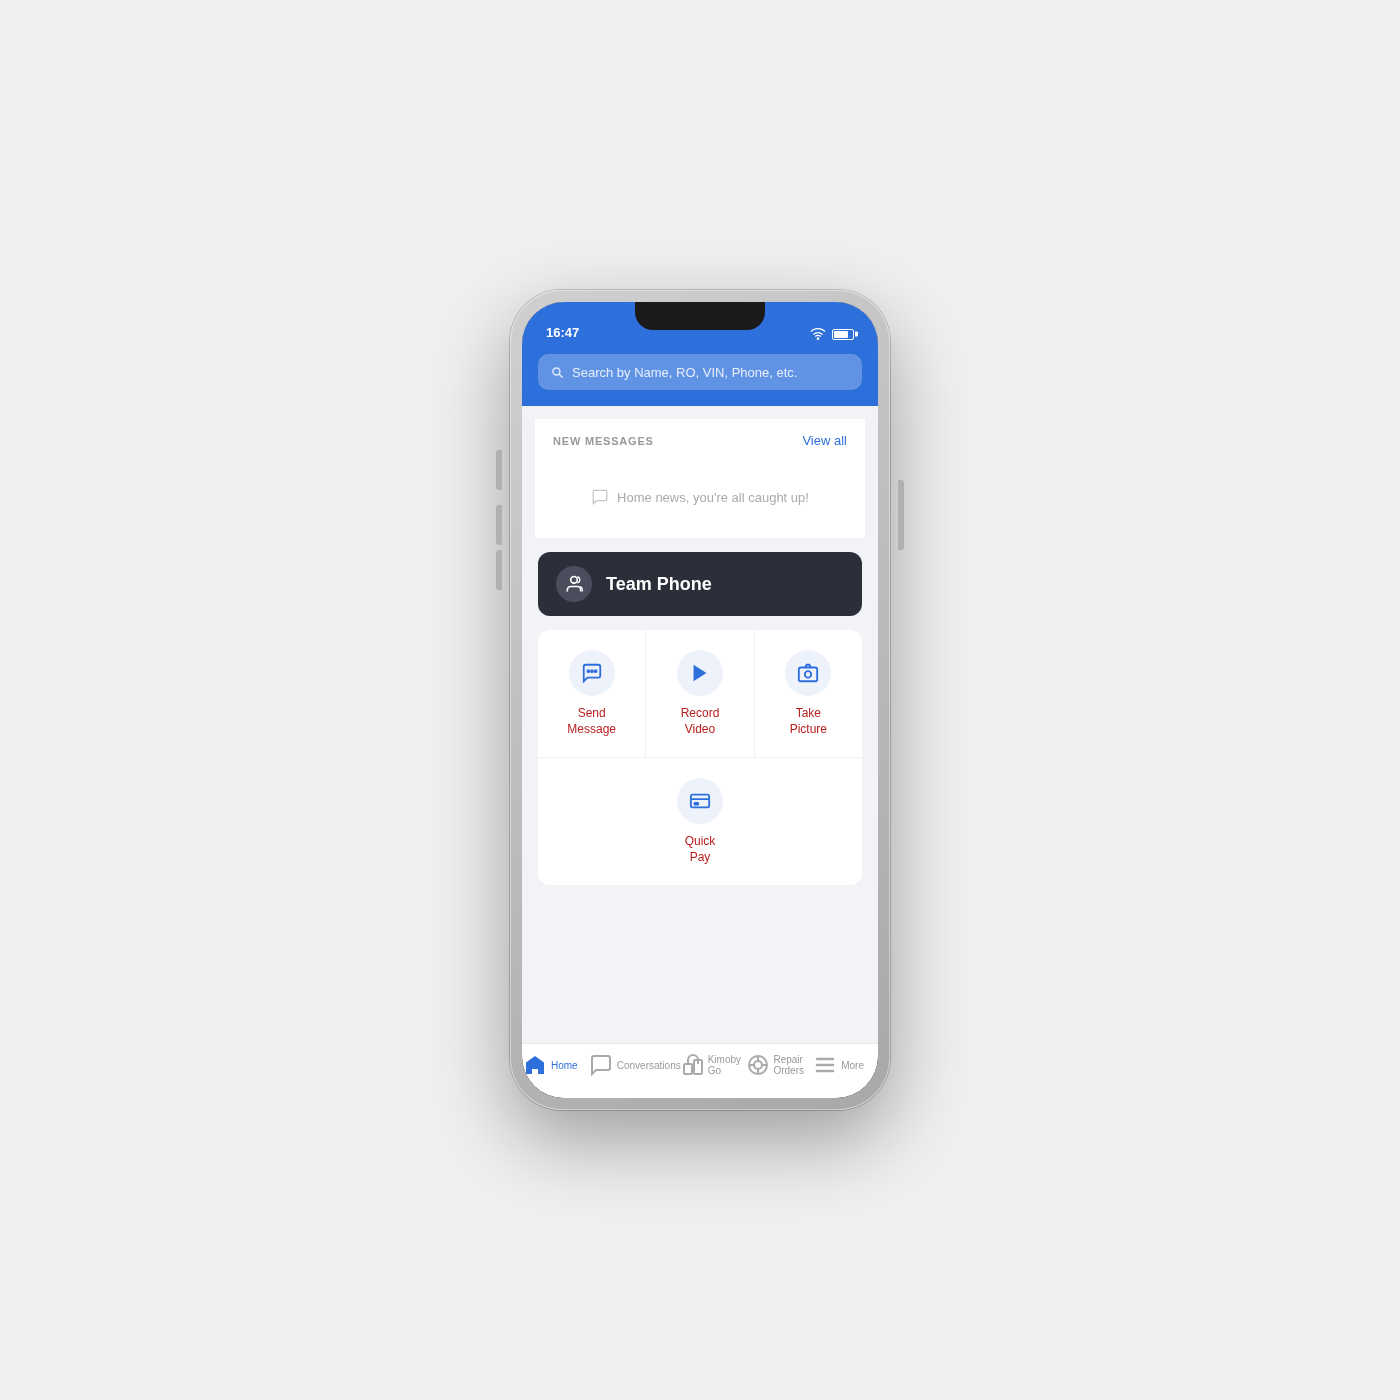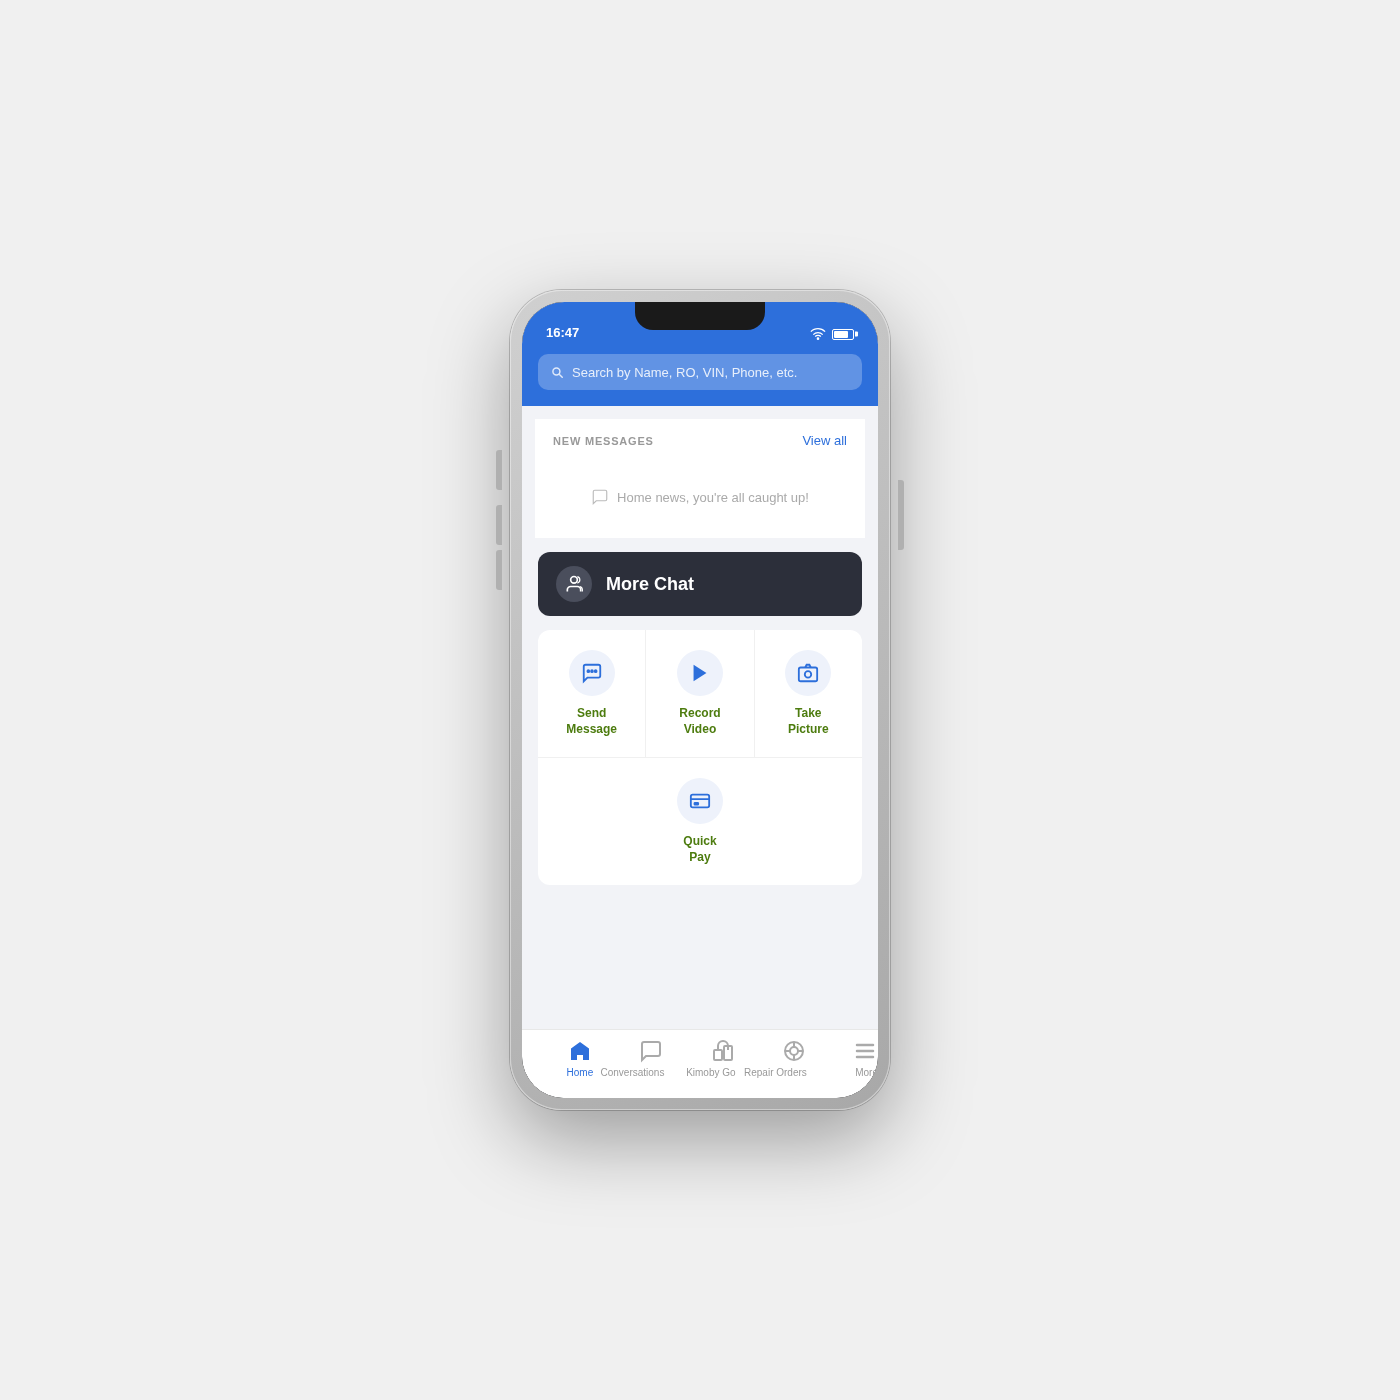--- a/index.html
+++ b/index.html
@@ -276,40 +276,39 @@
       justify-content: center;
     }
 
     .action-icon-circle svg {
       width: 22px;
       height: 22px;
     }
 
     .action-label {
       font-size: 12px;
-      color: #4d7c0f;
+      color: #b91c1c;
       text-align: center;
-      font-weight: 700;
+      font-weight: 400;
       line-height: 1.3;
     }
 
     
     .bottom-nav {
       background: white;
       border-top: 1px solid #e8e8e8;
       display: flex;
       padding: 8px 0 20px;
       flex-shrink: 0;
     }
 
     .nav-item {
       flex: 1;
       display: flex;
-      flex-direction: column;
-      align-items: flex-end;
+      align-items: center;
       gap: 3px;
       cursor: pointer;
     }
 
     .nav-icon {
       width: 26px;
       height: 26px;
       display: flex;
       align-items: center;
       justify-content: center;
@@ -372,21 +371,21 @@
           </div>
 
           <div class="team-chat-button">
             <div class="team-chat-avatar">
               <svg width="20" height="20" viewBox="0 0 24 24" fill="none" stroke="white" stroke-width="2">
                 <path d="M20 21v-2a4 4 0 0 0-4-4H8a4 4 0 0 0-4 4v2"></path>
                 <circle cx="12" cy="7" r="4"></circle>
                 <path d="M22 21v-2a4 4 0 0 0-3-3.87M16 3.13a4 4 0 0 1 0 7.75" stroke-width="1.5"></path>
               </svg>
             </div>
-            <span class="team-chat-label">More Chat</span>
+            <span class="team-chat-label">Team Phone</span>
           </div>
 
           <div class="action-grid-container">
 
             <div class="action-row">
 
               <div class="action-item">
                 <div class="action-icon-circle">
                   <svg width="22" height="22" viewBox="0 0 24 24" fill="none" stroke="#2d6fdb" stroke-width="2">
                     <path d="M21 15a2 2 0 0 1-2 2H7l-4 4V5a2 2 0 0 1 2-2h14a2 2 0 0 1 2 2z"></path>

